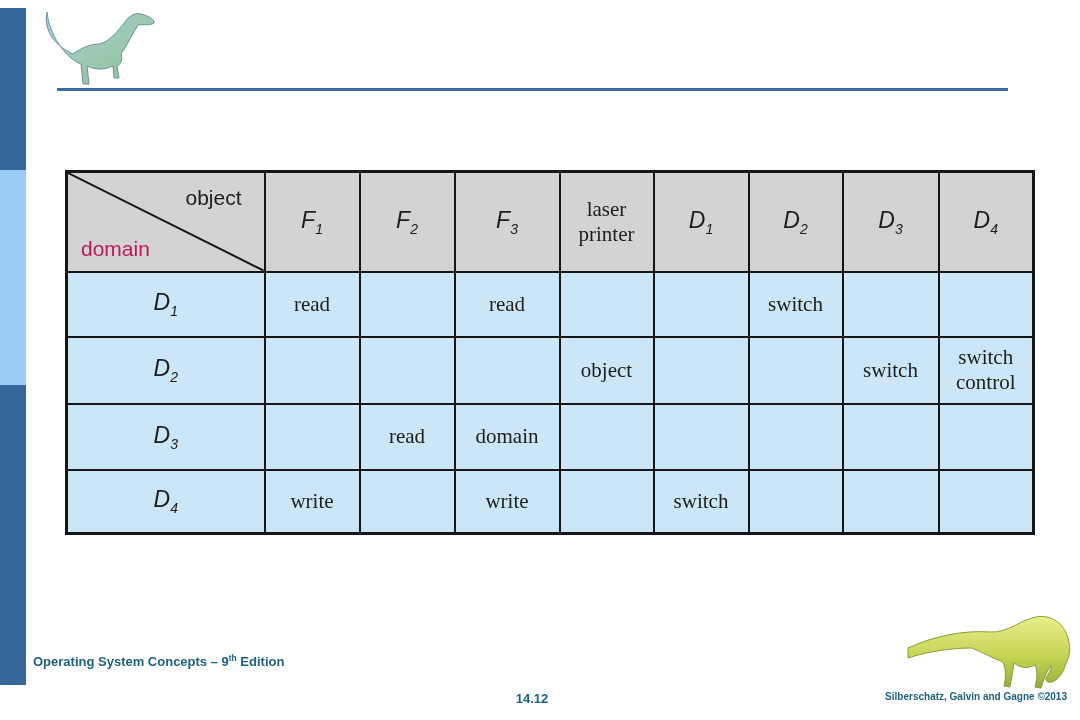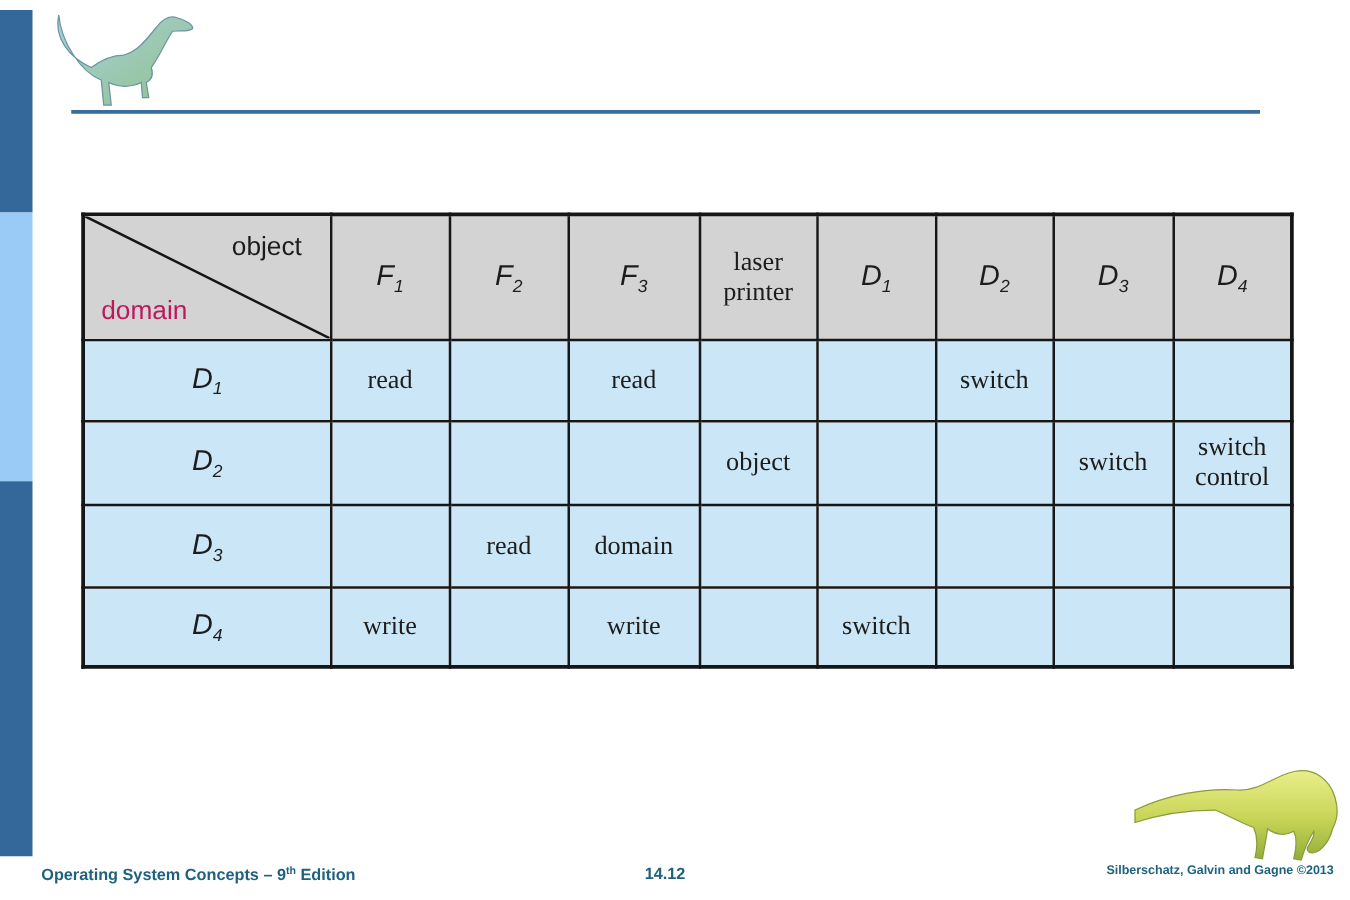--- a/index.html
+++ b/index.html
@@ -29,21 +29,21 @@
   tr.r1{height:65px;} tr.r2{height:67px;} tr.r3{height:66px;} tr.r4{height:64px;}
   .var{font-style:italic;font-size:23px;}
   .var sub{font-size:14px;font-style:italic;}
   .pre{white-space:pre-line;line-height:1.12;font-family:Liberation Serif, serif;}
   .corner{position:relative;}
   .corner svg{position:absolute;left:0;top:0;width:100%;height:100%;display:block;}
   .corner .obj{position:absolute;top:13px;right:22px;font-size:21px;color:#1c1c1c;}
   .corner .dom{position:absolute;bottom:9px;left:13px;font-size:21px;color:#be185d;}
 
   
-  .footer-left{position:absolute;left:33px;top:691px;font-size:13px;font-weight:bold;color:var(--footer-text);white-space:nowrap;}
+  .footer-left{position:absolute;left:33px;top:653px;font-size:13px;font-weight:bold;color:var(--footer-text);white-space:nowrap;}
   .footer-page{position:absolute;left:498px;top:691px;width:68px;text-align:center;font-size:13px;font-weight:bold;color:var(--footer-text);}
   .footer-right{position:absolute;right:13px;top:691px;font-size:10px;font-weight:bold;color:var(--footer-text);white-space:nowrap;}
   sup{font-size:0.65em;}
 </style>
 </head>
 <body>
 
 <div class="slide">
 
   <div class="bar s1"></div>

